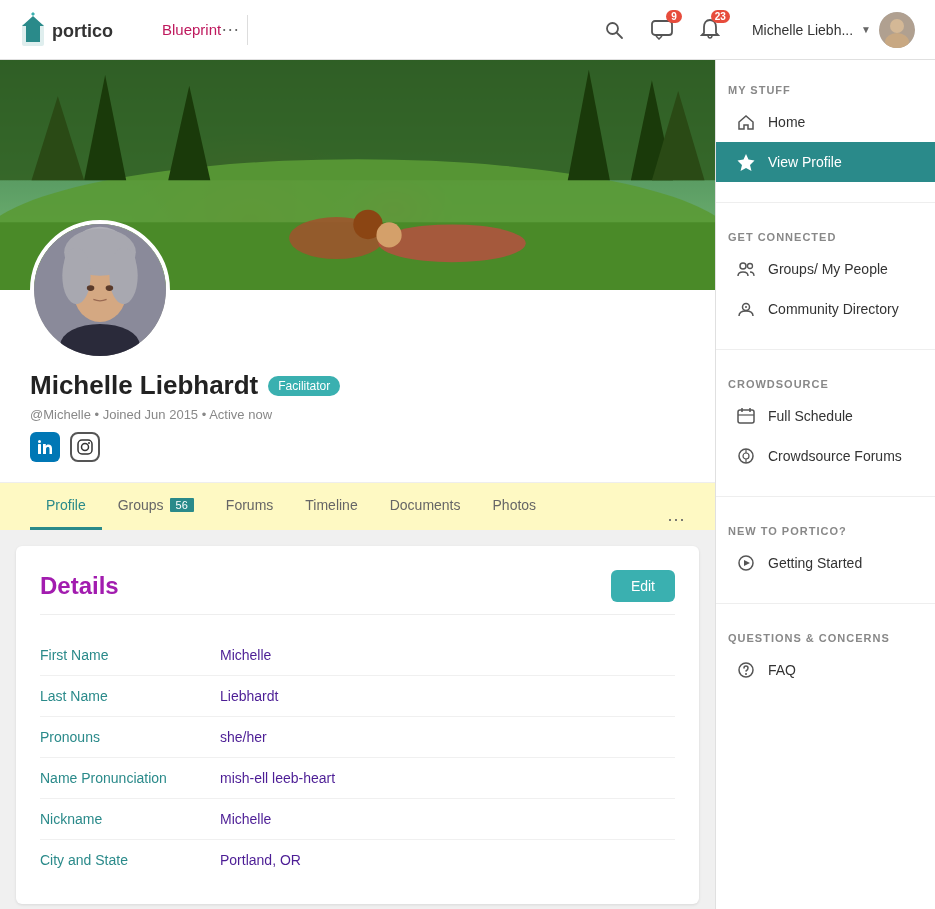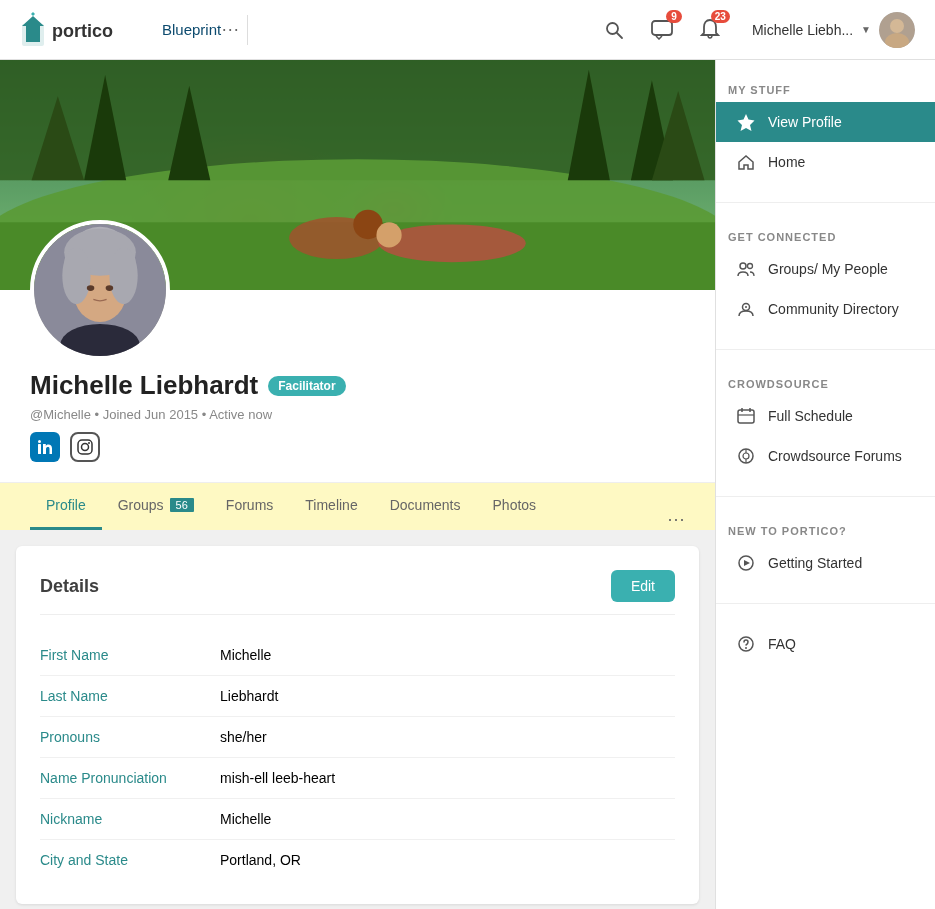--- a/index.html
+++ b/index.html
@@ -6,21 +6,21 @@
     body { font-family: -apple-system, BlinkMacSystemFont, 'Segoe UI', sans-serif; background: #f5f5f5; display: flex; flex-direction: column; height: 909px; overflow: hidden; }
 
     
     .top-nav {
       display: flex; align-items: center; background: #fff; height: 60px;
       padding: 0 20px; border-bottom: 1px solid #e0e0e0; flex-shrink: 0;
       position: relative; z-index: 10;
     }
     .logo { display: flex; align-items: center; margin-right: 32px; }
     .logo-img { width: 110px; height: 40px; }
-    .nav-link { color: #0c4a6e; text-decoration: none; font-size: 15px; font-weight: 500; }
+    .nav-link { color: #be185d; text-decoration: none; font-size: 15px; font-weight: 500; }
     .nav-dots { color: #666; font-size: 18px; cursor: pointer; }
     .nav-divider { width: 1px; height: 30px; background: #ddd; margin: 0 8px; }
     .nav-icons { display: flex; align-items: center; gap: 12px; margin-left: auto; }
     .icon-btn { position: relative; cursor: pointer; display: flex; align-items: center; justify-content: center; width: 36px; height: 36px; }
     .badge {
       position: absolute; top: -2px; right: -2px;
       background: #e74c3c; color: #fff; border-radius: 10px;
       font-size: 10px; font-weight: bold; padding: 1px 4px; min-width: 16px; text-align: center;
     }
     .user-info { display: flex; align-items: center; gap: 8px; cursor: pointer; margin-left: 12px; }
@@ -61,21 +61,21 @@
     }
     .profile-avatar-inner {
       width: 100%; height: 100%;
       background: linear-gradient(135deg, #888 0%, #bbb 50%, #777 100%);
       display: flex; align-items: center; justify-content: center;
     }
     .profile-info-row { padding-top: 80px; display: flex; align-items: flex-start; gap: 16px; }
     .profile-name-block { flex: 1; }
     .profile-name { font-size: 26px; font-weight: 600; color: #222; display: inline-flex; align-items: center; gap: 10px; }
     .facilitator-badge {
-      background: #3ab0b0; color: #fff; font-size: 12px; font-weight: 700;
+      background: #3ab0b0; color: #fff; font-size: 12px; font-weight: 400;
       padding: 3px 10px; border-radius: 12px;
     }
     .profile-meta { color: #888; font-size: 13px; margin-top: 6px; }
     .profile-social { display: flex; gap: 10px; margin-top: 10px; }
     .social-icon {
       width: 30px; height: 30px; border-radius: 6px;
       display: flex; align-items: center; justify-content: center;
       font-size: 14px; font-weight: bold; color: #fff; cursor: pointer;
     }
     .social-li { background: #0077b5; }
@@ -97,29 +97,29 @@
       font-size: 11px; padding: 1px 6px;
     }
     .tab-more { margin-left: auto; color: #666; cursor: pointer; font-size: 18px; }
 
     
     .details-card {
       background: #fff; margin: 16px; border-radius: 6px;
       box-shadow: 0 1px 3px rgba(0,0,0,0.1); padding: 24px;
     }
     .details-header { display: flex; align-items: center; justify-content: space-between; margin-bottom: 20px; border-bottom: 1px solid #eee; padding-bottom: 12px; }
-    .details-title { font-size: 18px; font-weight: 600; color: #404040; }
+    .details-title { font-size: 24px; font-weight: 600; color: #a21caf; }
     .edit-btn {
       background: #3ab0b0; color: #fff; border: none; border-radius: 6px;
       padding: 8px 20px; font-size: 14px; font-weight: 500; cursor: pointer;
     }
     .details-row { display: flex; align-items: flex-start; padding: 12px 0; border-bottom: 1px solid #f0f0f0; }
     .details-row:last-child { border-bottom: none; }
     .details-label { width: 180px; font-size: 14px; color: #2a8a8a; font-weight: 400; flex-shrink: 0; }
-    .details-value { font-size: 14px; color: #000000; }
+    .details-value { font-size: 14px; color: #4c1d95; }
 
     
     .right-sidebar {
       width: 220px; background: #fff; border-left: 1px solid #e0e0e0;
       overflow-y: auto; flex-shrink: 0;
     }
     .sidebar-section { padding: 16px 0; }
     .sidebar-section-title {
       font-size: 11px; font-weight: 700; color: #888; letter-spacing: 1px;
       padding: 8px 12px 6px; text-transform: uppercase;
@@ -345,35 +345,35 @@
     </div>
         </div>
     </div>
 
   </div>
 
   <div class="right-sidebar">
 
     <div class="sidebar-section">
       <div class="sidebar-section-title">MY STUFF</div>
+      <div class="sidebar-item">
+        <span class="sidebar-icon">
+          <svg width="18" height="18" viewBox="0 0 18 18" fill="none">
+            <path d="M2 9 L9 3 L16 9 L16 16 L11 16 L11 12 L7 12 L7 16 L2 16 Z" stroke="#555" stroke-width="1.5" fill="none"></path>
+          </svg>
+        </span>
+        <span>Home</span>
+      </div>
       <div class="sidebar-item active">
         <span class="sidebar-icon">
           <svg width="18" height="18" viewBox="0 0 18 18" fill="white">
             <polygon points="9,1 11.5,6.5 17.5,7.5 13,12 14.5,18 9,15 3.5,18 5,12 0.5,7.5 6.5,6.5"></polygon>
           </svg>
         </span>
         <span>View Profile</span>
-      </div>
-      <div class="sidebar-item">
-        <span class="sidebar-icon">
-          <svg width="18" height="18" viewBox="0 0 18 18" fill="none">
-            <path d="M2 9 L9 3 L16 9 L16 16 L11 16 L11 12 L7 12 L7 16 L2 16 Z" stroke="#555" stroke-width="1.5" fill="none"></path>
-          </svg>
-        </span>
-        <span>Home</span>
       </div>
     </div>
 
     <div class="sidebar-divider"></div>
 
     <div class="sidebar-section">
       <div class="sidebar-section-title">GET CONNECTED</div>
       <div class="sidebar-item">
         <span class="sidebar-icon">
           <svg width="18" height="18" viewBox="0 0 18 18" fill="none">
@@ -436,20 +436,21 @@
             <polygon points="7,6 7,12 13,9" fill="#555"></polygon>
           </svg>
         </span>
         <span>Getting Started</span>
       </div>
     </div>
 
     <div class="sidebar-divider"></div>
 
     <div class="sidebar-section">
+      <div class="sidebar-section-title">QUESTIONS &amp; CONCERNS</div>
       <div class="sidebar-item">
         <span class="sidebar-icon">
           <svg width="18" height="18" viewBox="0 0 18 18" fill="none">
             <circle cx="9" cy="9" r="7" stroke="#555" stroke-width="1.5"></circle>
             <path d="M7 7 Q7 5 9 5 Q11 5 11 7 Q11 9 9 10" stroke="#555" stroke-width="1.5" fill="none" stroke-linecap="round"></path>
             <circle cx="9" cy="13" r="1" fill="#555"></circle>
           </svg>
         </span>
         <span>FAQ</span>
       </div>

